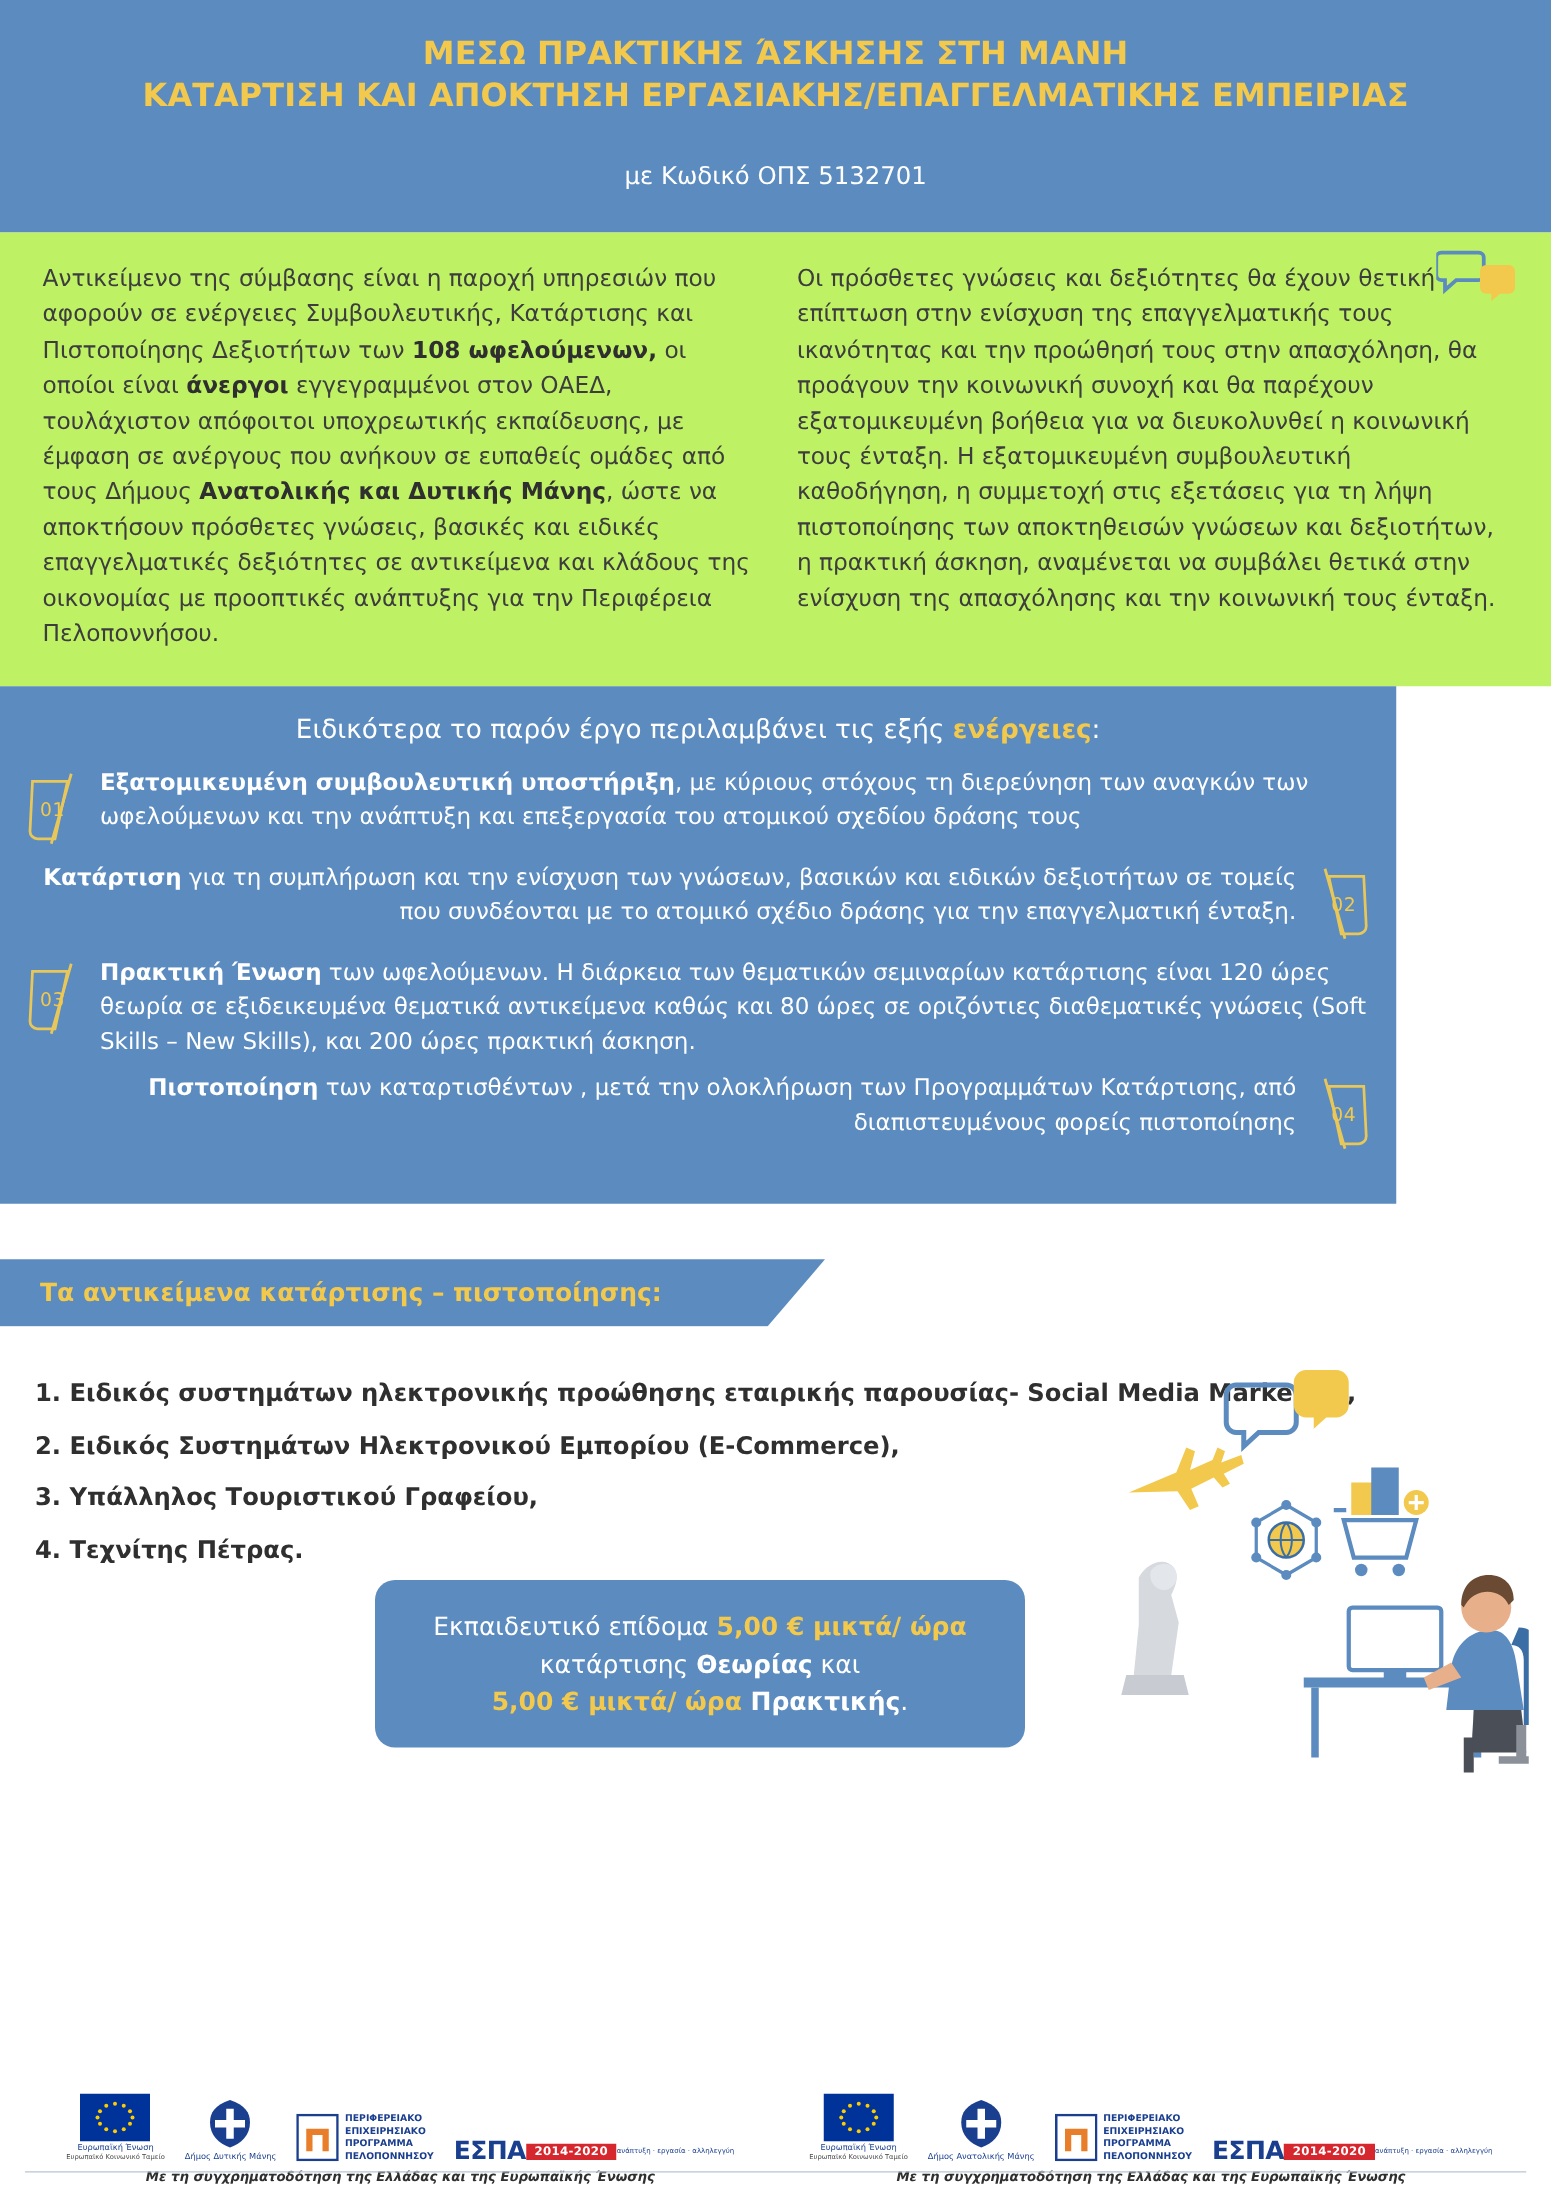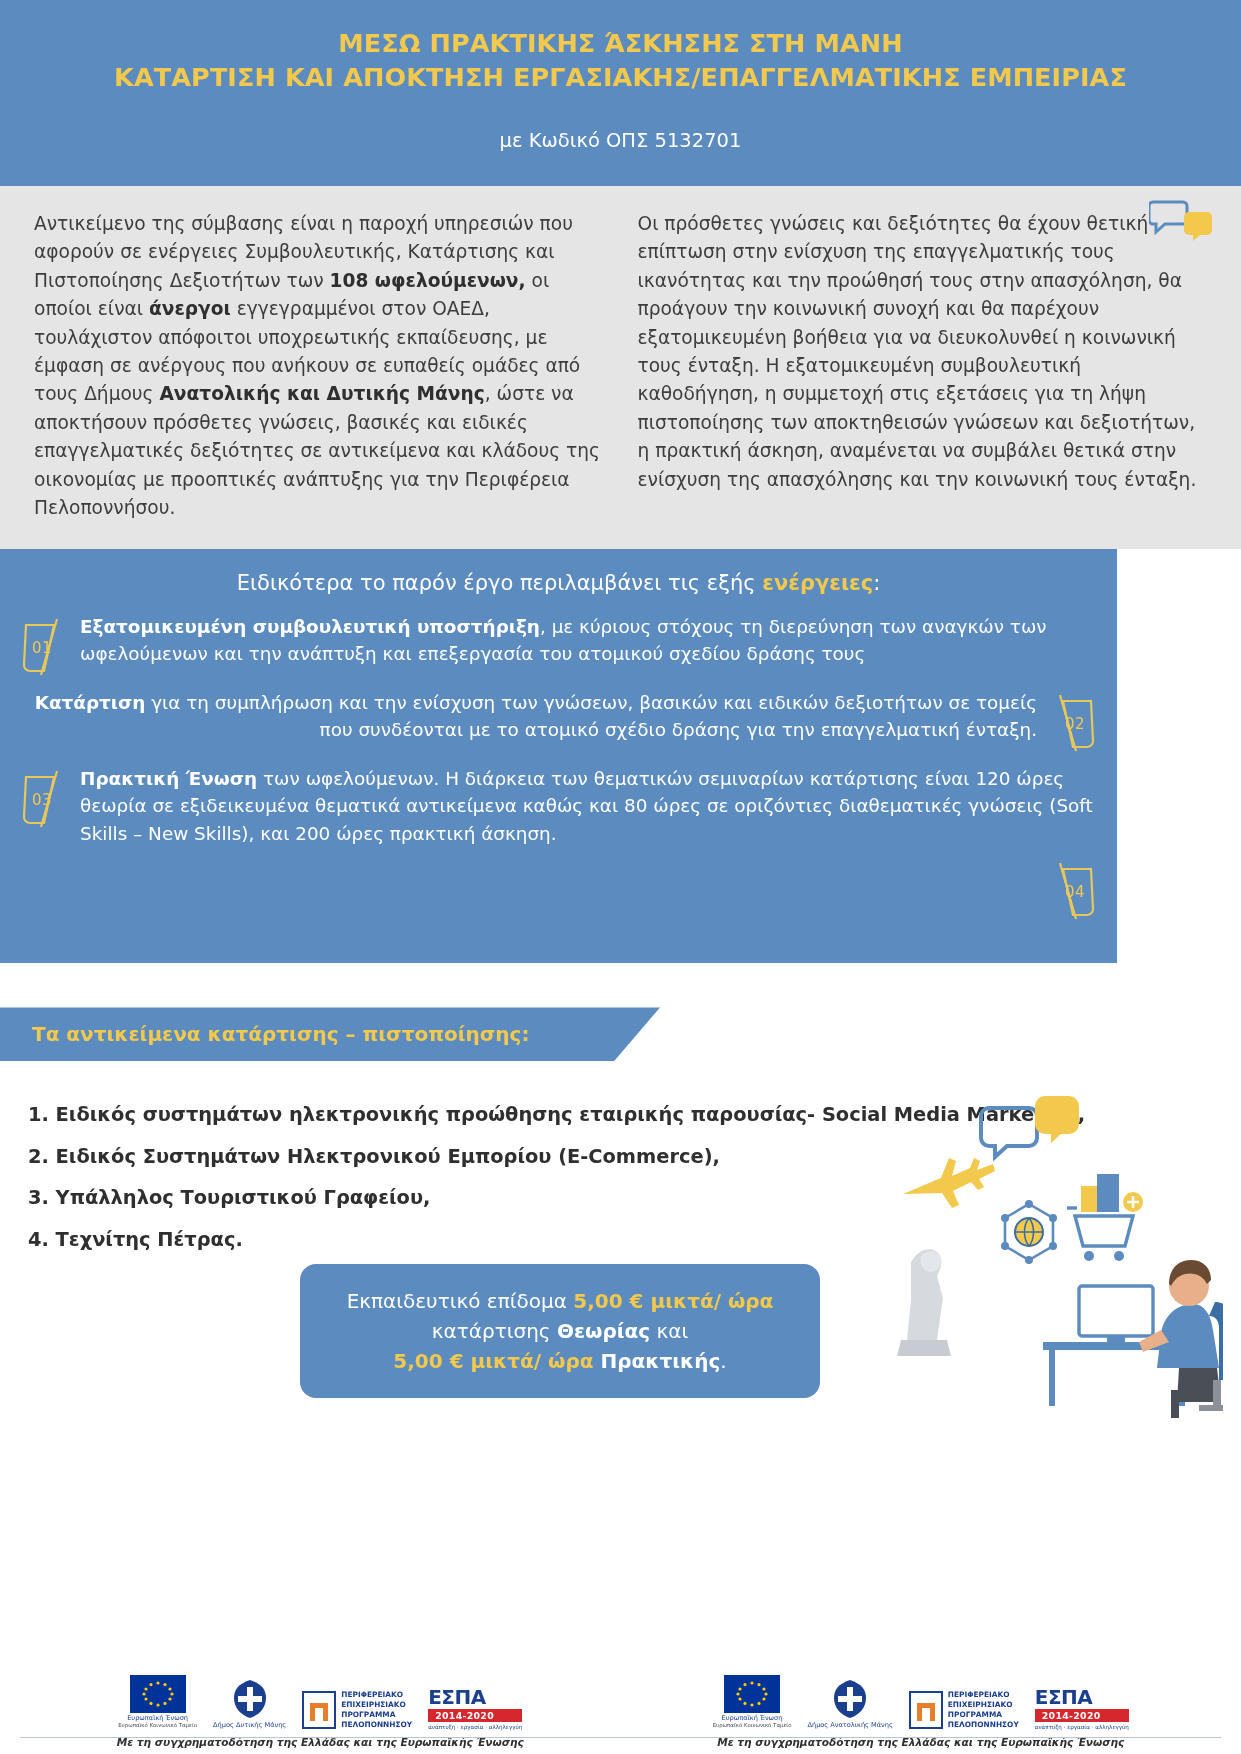--- a/index.html
+++ b/index.html
@@ -31,21 +31,21 @@
     color:#ffffff;
     font-size:19.5px;
     font-weight:normal;
   }
 
   
   .intro {
     display:flex;
     gap:34px;
     padding:24px 34px 26px 34px;
-    background:#e5e5e5;
+    background:#bef264;
   }
   .intro-col {
     flex:1;
     font-size:18.6px;
     line-height:1.53;
     color:#3d3d3d;
   }
   .intro-col.right { position:relative; }
   .intro-col b { font-weight:bold; color:#2f2f2f; }
 
@@ -195,21 +195,21 @@
     width:56px; height:38px; background:#003399;
     position:relative;
   }
   .eu-stars { position:absolute; inset:0; }
   .gr-emblem { width:40px; height:42px; }
   .pep-logo { display:flex; align-items:center; gap:5px;justify-content:flex-end; }
   .pep-text {
     font-size:7.4px; color:#1b3f8f; font-weight:bold; line-height:1.35;
     text-align:left;
   }
-  .espa-logo { display:flex; flex-direction:column; }
+  .espa-logo { display:flex; flex-direction:row; align-items:center; }
   .espa-word { font-size:20px; font-weight:bold; color:#1b3f8f; letter-spacing:-0.5px; line-height:1; }
   .espa-years {
     background:#d6272e; color:#ffffff; font-size:9.4px; font-weight:bold;
     padding:1px 7px; margin-top:2px; letter-spacing:0.3px;
   }
   .espa-tag { font-size:5.6px; color:#1b3f8f; margin-top:2px; }
   .footer-note {
     font-size:10.6px;
     font-weight:bold;
     font-style:italic;
@@ -293,20 +293,23 @@
     </div>
   </div>
 
   <div class="action-row right">
     <div class="badge">
       <svg viewBox="0 0 60 62" width="60" height="62" aria-hidden="true">
         <path d="M50 8 h-28 l10 46 h14 a6 6 0 0 0 6 -6 z" fill="none" stroke="#e8c75a" stroke-width="2.2"></path>
         <line x1="19" y1="2" x2="35" y2="58" stroke="#e8c75a" stroke-width="2.2"></line>
       </svg>
       <span class="num" style="left:8px;">04</span>
+    </div>
+    <div class="action-text ta-right">
+      <b>Πιστοποίηση</b><span> των καταρτισθέντων , μετά την ολοκλήρωση των Προγραμμάτων Κατάρτισης, από διαπιστευμένους φορείς πιστοποίησης</span>
     </div>
   </div>
 </div>
 
 <div class="subjects-wrap">
   <div class="banner">
     <span class="banner-text">Τα αντικείμενα κατάρτισης – πιστοποίησης:</span>
   </div>
 
   <div class="subject-list">

